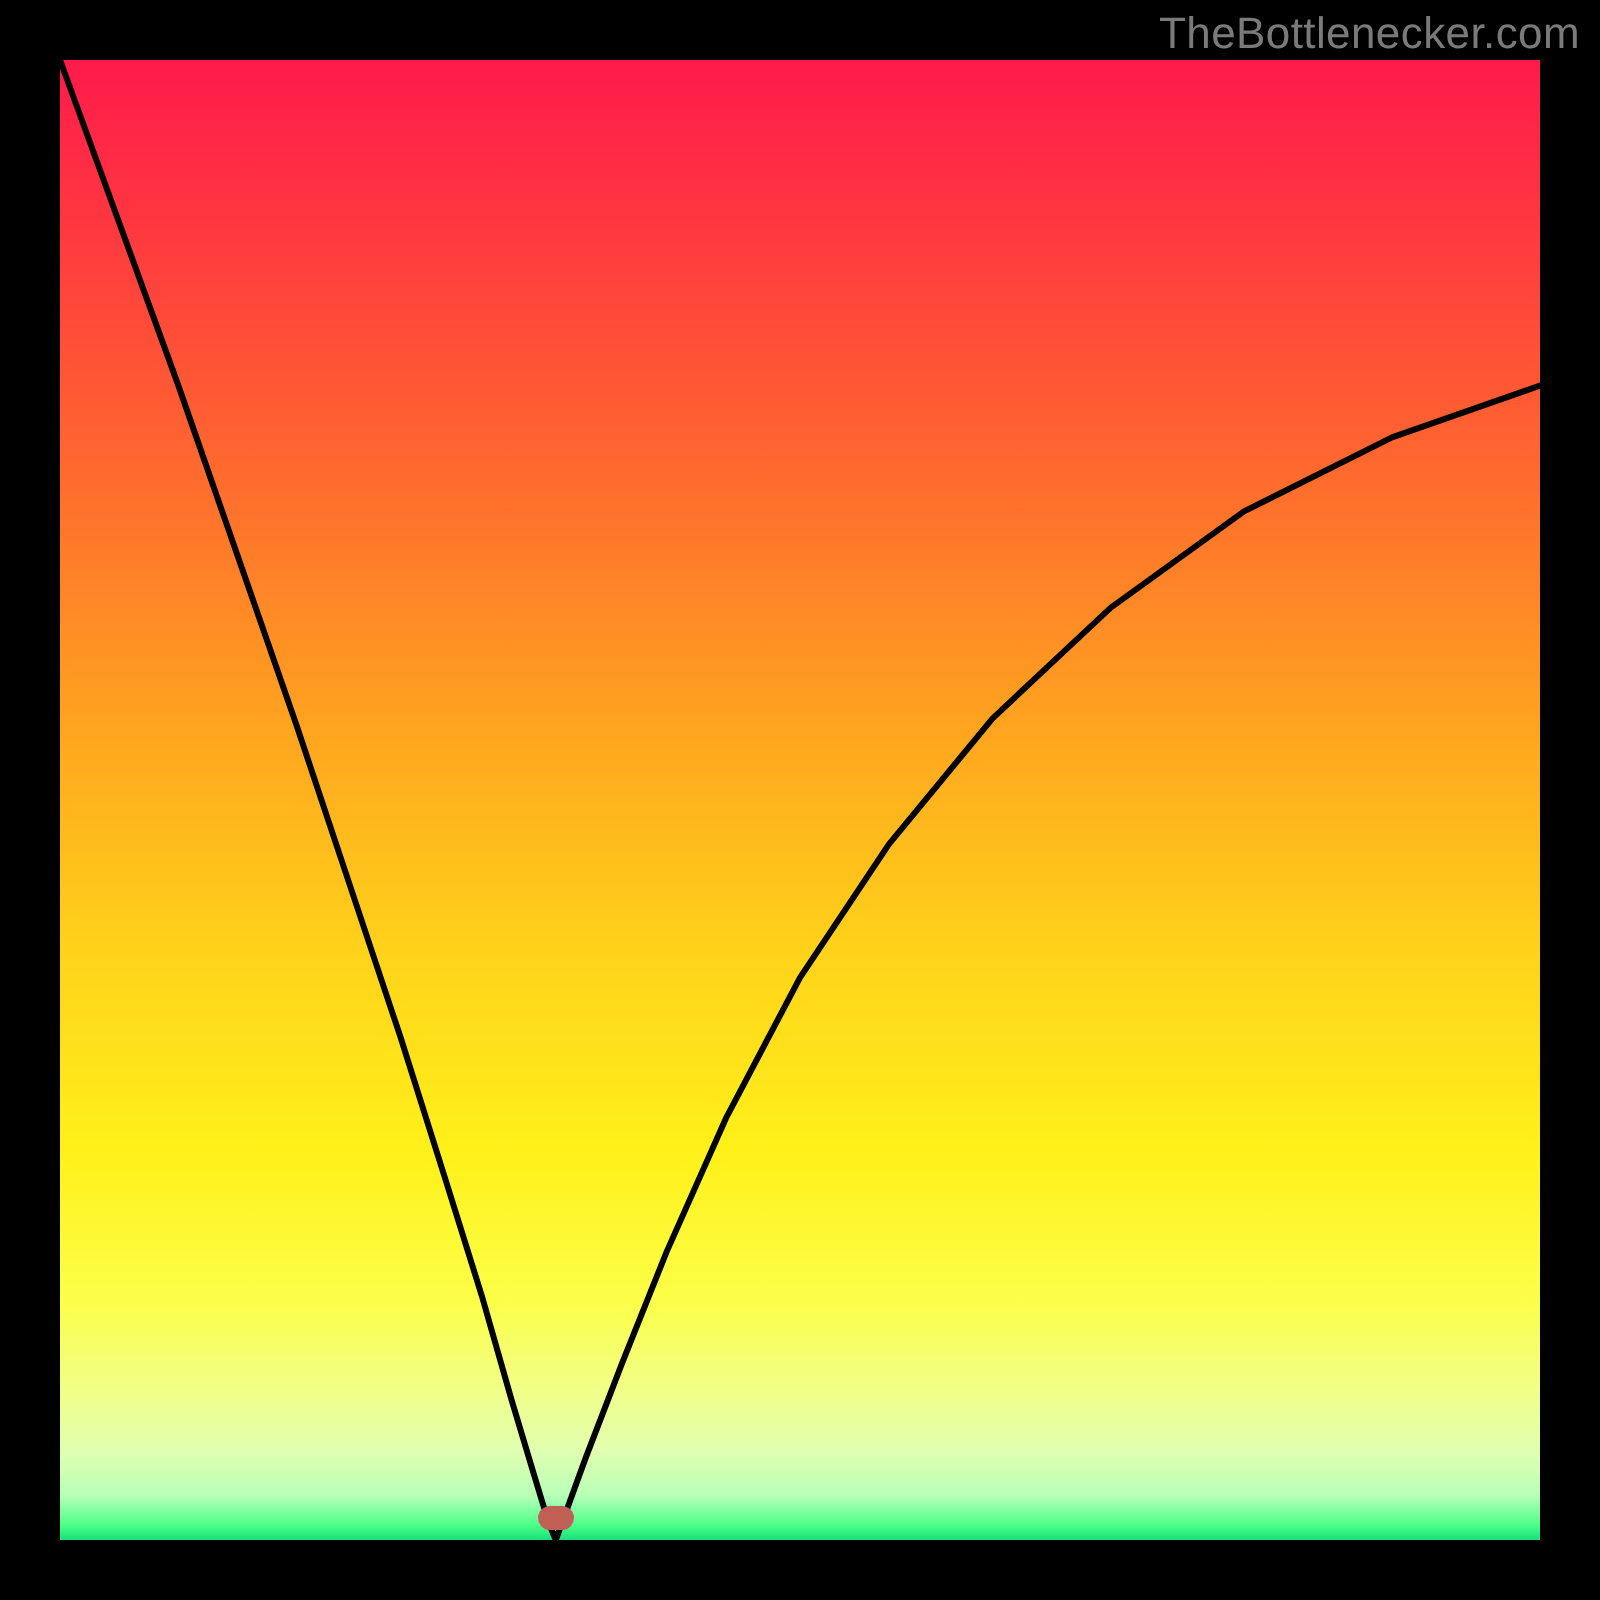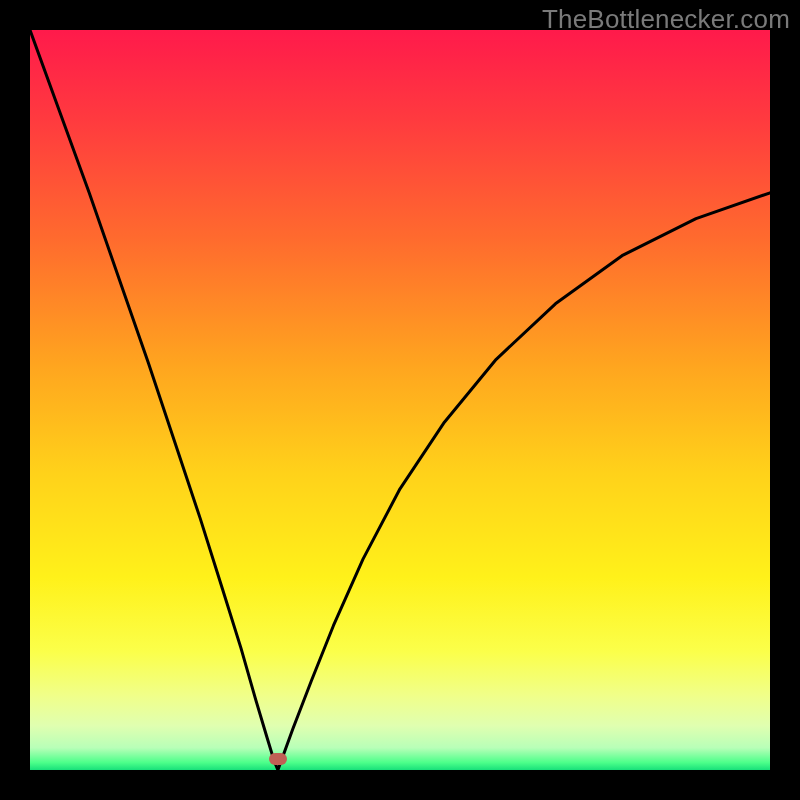--- a/index.html
+++ b/index.html
@@ -14,21 +14,21 @@
     position: relative;
     width: 800px;
     height: 800px;
     background: #000;
   }
   .watermark {
     position: absolute;
     top: 4px;
     right: 10px;
     color: #7a7a7a;
-    font-size: 26px;
+    font-size: 22px;
     font-weight: 500;
     letter-spacing: 0.2px;
     user-select: none;
   }
   .plot {
     position: absolute;
     left: 30px;
     top: 30px;
     width: 740px;
     height: 740px;

